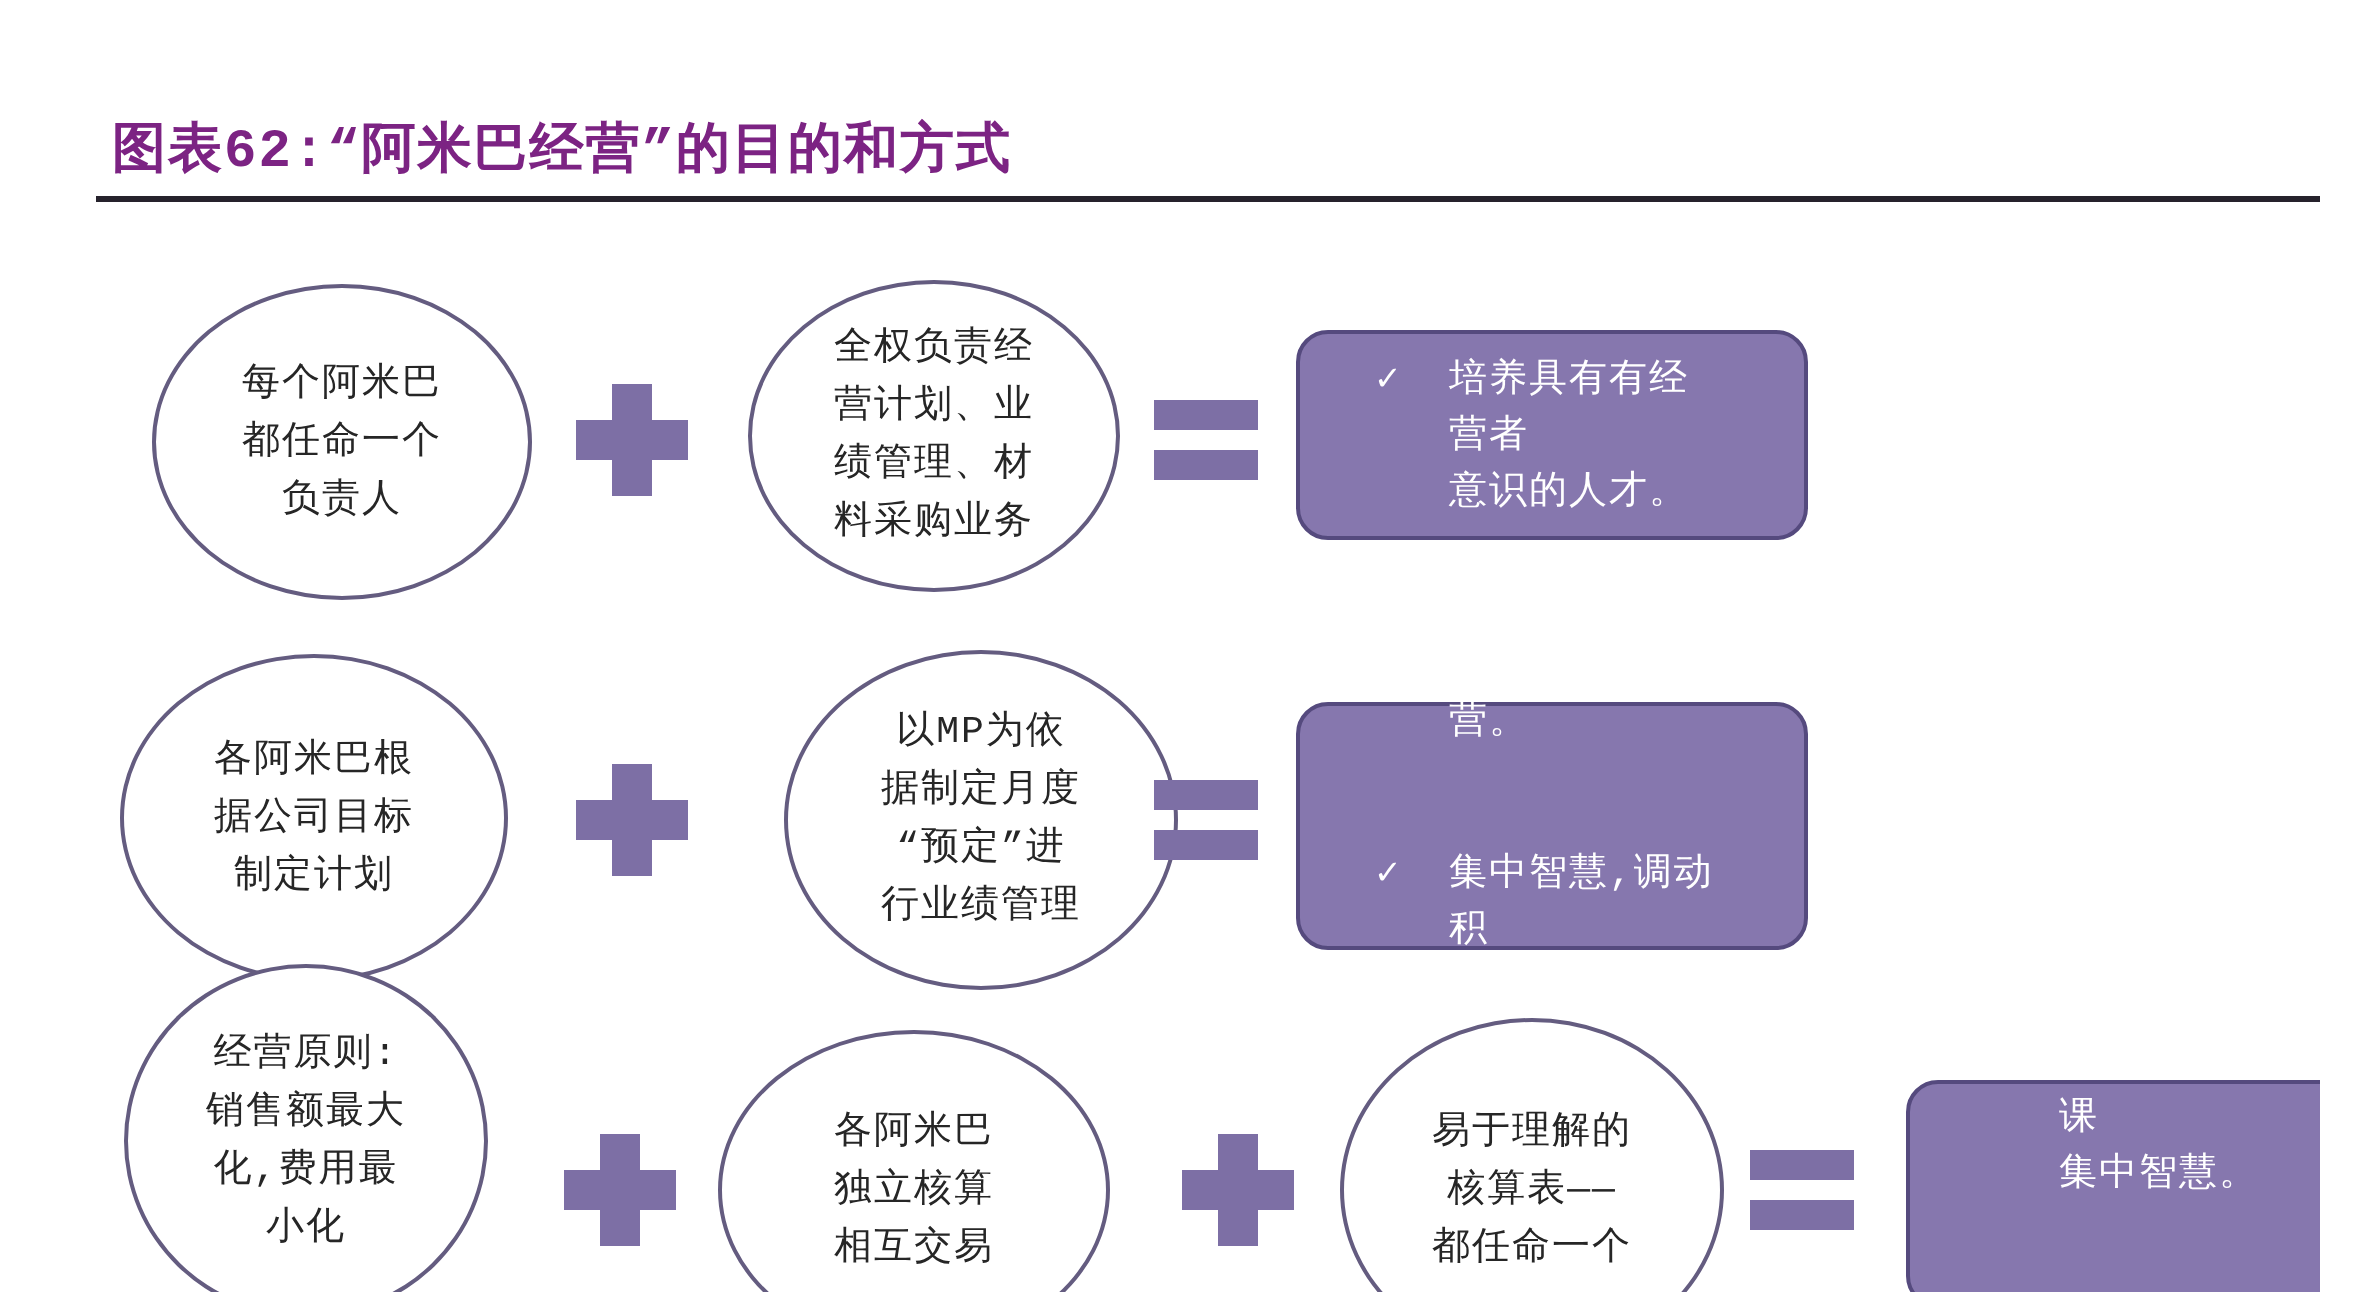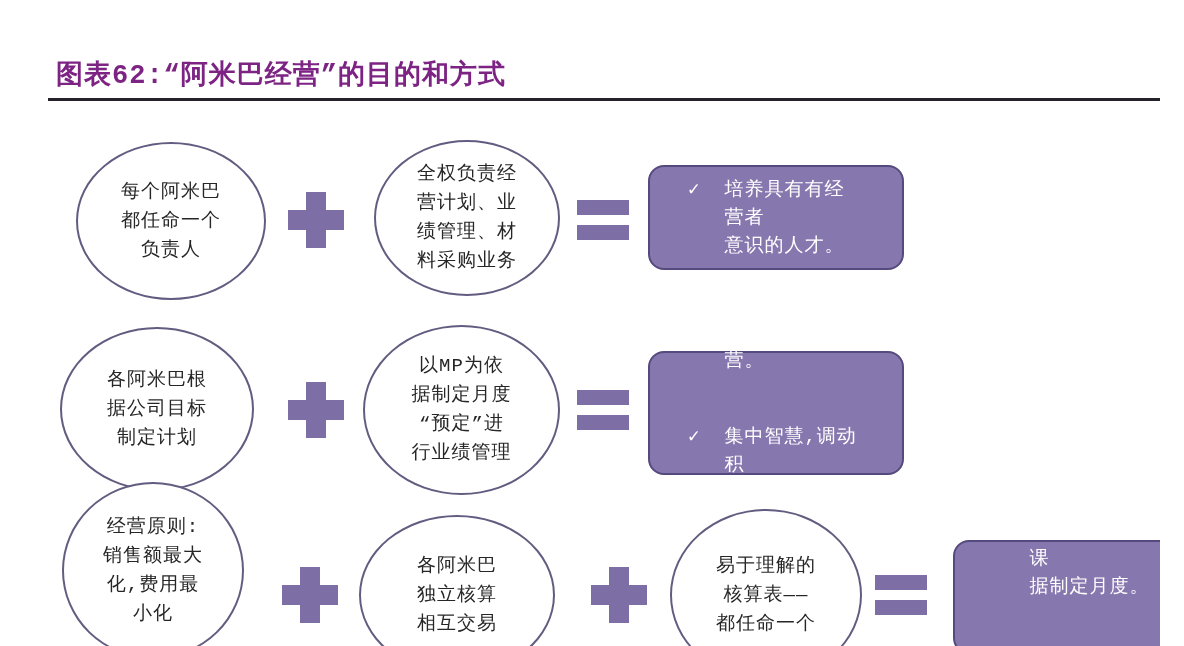--- a/index.html
+++ b/index.html
@@ -92,21 +92,21 @@
 意识的人才。</span>
     </div>
   </div>
 
   <div class="circle" style="left:12px;top:279px;width:194px;height:164px;">
     <span>各阿米巴根
 据公司目标
 制定计划</span>
   </div>
   <div class="plus" style="left:240px;top:334px;"></div>
-  <div class="circle" style="left:315px;top:277px;width:197px;height:170px;align-items:center;">
+  <div class="circle" style="left:344px;top:277px;width:197px;height:170px;align-items:center;">
     <span>以MP为依
 据制定月度
 “预定”进
 行业绩管理</span>
   </div>
   <div class="equals" style="left:529px;top:342px;"></div>
   <div class="result-box" style="left:600px;top:303px;width:256px;height:124px;">
     <div class="result-item">
       <span class="check">✓</span>
       <span class="result-text">全员参与经营。</span>
@@ -134,20 +134,20 @@
   <div class="circle" style="left:622px;top:461px;width:192px;height:172px;">
     <span>易于理解的
 核算表——
 都任命一个</span>
   </div>
   <div class="equals" style="left:827px;top:527px;"></div>
   <div class="result-box" style="left:905px;top:492px;width:258px;height:114px;">
     <div class="result-item">
       <span class="check">✓</span>
       <span class="result-text">组织变小,经营课
-据制定月度。</span>
+集中智慧。</span>
     </div>
     <div class="result-item">
       <span class="check">✓</span>
     </div>
   </div>
 
 </div>
 
 </body></html>

